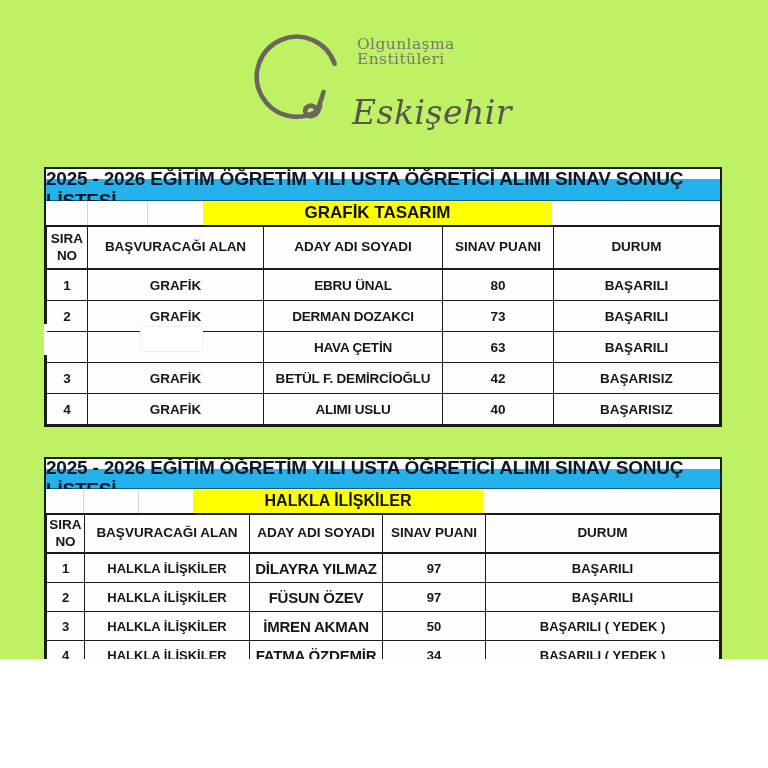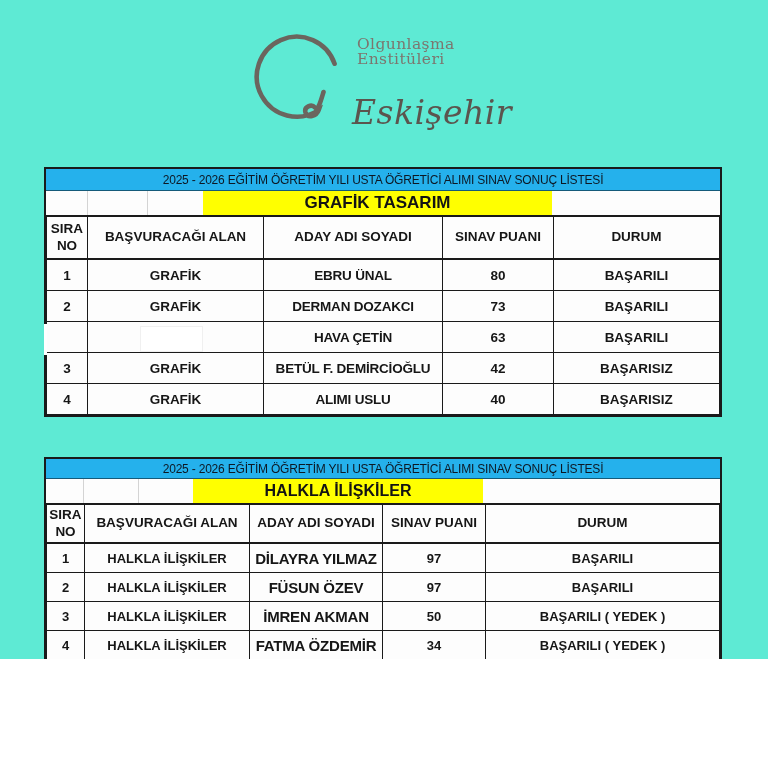--- a/index.html
+++ b/index.html
@@ -1,33 +1,33 @@
 <!DOCTYPE html>
 <html><head>
 <meta charset="utf-8">
 <style>
   html,body{margin:0;padding:0;}
   body{font-family:"Liberation Sans",sans-serif;}
-  .canvas{position:relative;width:768px;height:659px;background:#5eead4;overflow:hidden;}
+  .canvas{position:relative;width:768px;height:659px;background:#bef264;overflow:hidden;}
 
   
   .logo-svg{position:absolute;left:254px;top:34px;width:92px;height:92px;}
   .logo-text{position:absolute;left:357px;top:37px;font-family:"DejaVu Serif","Liberation Serif",serif;
              font-size:15.5px;line-height:14.5px;color:#7c766f;letter-spacing:.4px;}
   .logo-city{position:absolute;left:352px;top:72px;font-family:"DejaVu Serif","Liberation Serif",serif;
              font-style:italic;font-size:33px;color:#5b554e;letter-spacing:.5px;margin-top:21px;}
 
   
   .tbl-wrap{position:absolute;left:44px;width:678px;box-sizing:border-box;
             border:2px solid #1a1a1a;background:#fdfdfd;}
   .t1{top:167px;}
   .t2{top:457px;}
   .band-title{display:flex;align-items:center;justify-content:center;background:#25b1ec;
-              color:#0d1824;font-weight:normal;font-size:12px;letter-spacing:-0.2px;
-              border-bottom:1px solid rgba(10,20,30,.55);box-sizing:border-box;}
+              color:#0d1824;font-weight:bold;font-size:19px;letter-spacing:-0.2px;
+              border-bottom:1px solid rgba(10,20,30,.55);box-sizing:border-box;margin-top:10px;}
   .t1 .band-title{height:22px;}
   .t2 .band-title{height:20px;}
   .section-row{position:relative;background:#fdfdfd;}
   .t1 .section-row{height:24px;}
   .t2 .section-row{height:24px;}
   .section-hl{position:absolute;top:0;bottom:0;background:#ffff00;display:flex;
               align-items:center;justify-content:center;font-weight:bold;color:#131313;}
   .t1 .section-hl{left:157px;width:349px;font-size:17px;}
   .t2 .section-hl{left:147px;width:290px;font-size:16px;}
   .vline{position:absolute;top:0;bottom:0;width:1px;background:#d4d4d4;}

